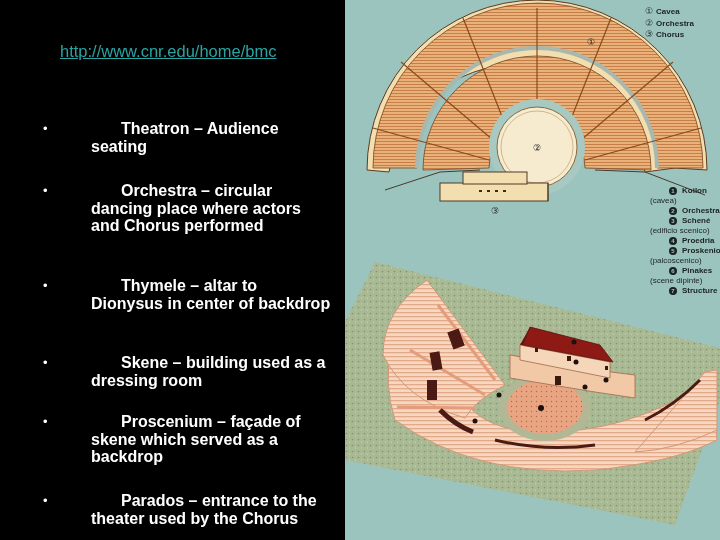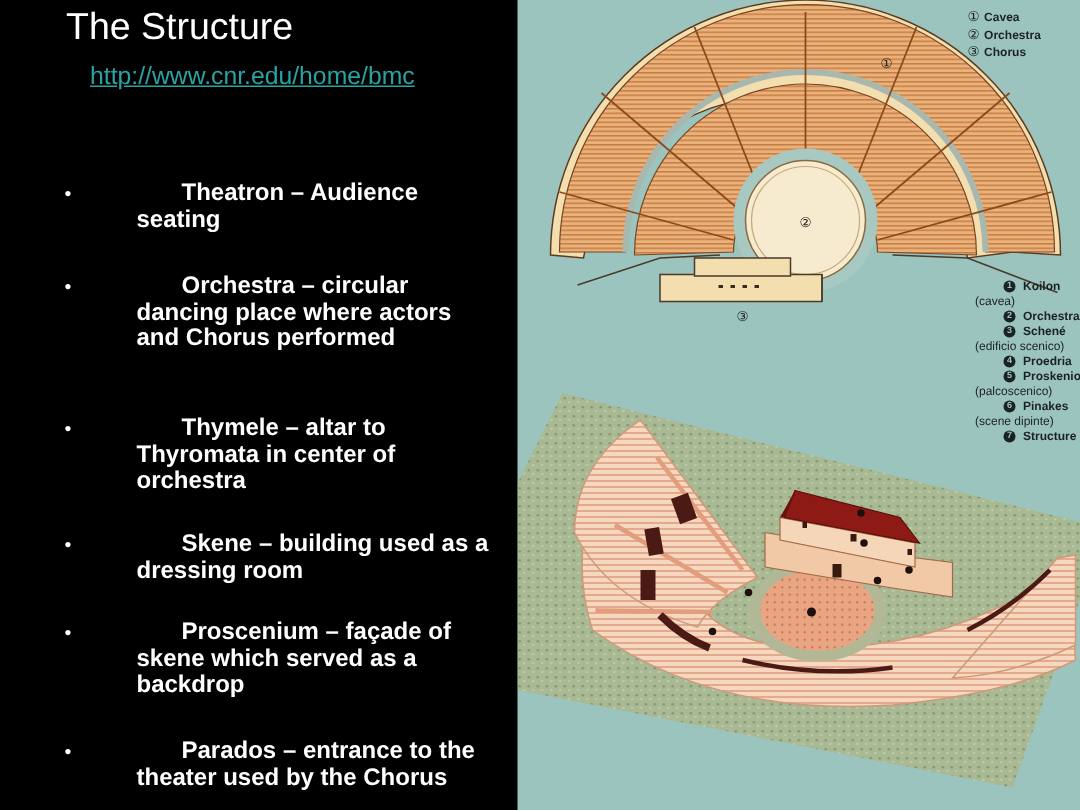--- a/index.html
+++ b/index.html
@@ -64,37 +64,36 @@
       text-align: center; margin-right: 5px; margin-top: 1px; flex-shrink: 0;
     }
     .legend-bottom .sub { padding-left: 13px; font-weight: normal; }
   </style>
 </head>
 <body>
 
 <div class="slide">
 
   <div class="text-panel">
-    <div class="title">The Structure</div>
     <a class="link">
       <span>http://www.cnr.edu/home/bmc</span>
     </a>
 
     <div class="bullets">
       <div class="bullet" style="top:120px">
         <span class="dot">•</span>
         <div class="txt">Theatron – Audience seating</div>
       </div>
       <div class="bullet" style="top:182px">
         <span class="dot">•</span>
         <div class="txt">Orchestra – circular dancing place where actors and Chorus performed</div>
       </div>
       <div class="bullet" style="top:277px">
         <span class="dot">•</span>
-        <div class="txt">Thymele – altar to Thyromata in center of orchestra</div>
+        <div class="txt">Thymele – altar to Dionysus in center of backdrop</div>
       </div>
       <div class="bullet" style="top:354px">
         <span class="dot">•</span>
         <div class="txt">Skene – building used as a dressing room</div>
       </div>
       <div class="bullet" style="top:413px">
         <span class="dot">•</span>
         <div class="txt">Proscenium – façade of skene which served as a backdrop</div>
       </div>
       <div class="bullet" style="top:492px">

